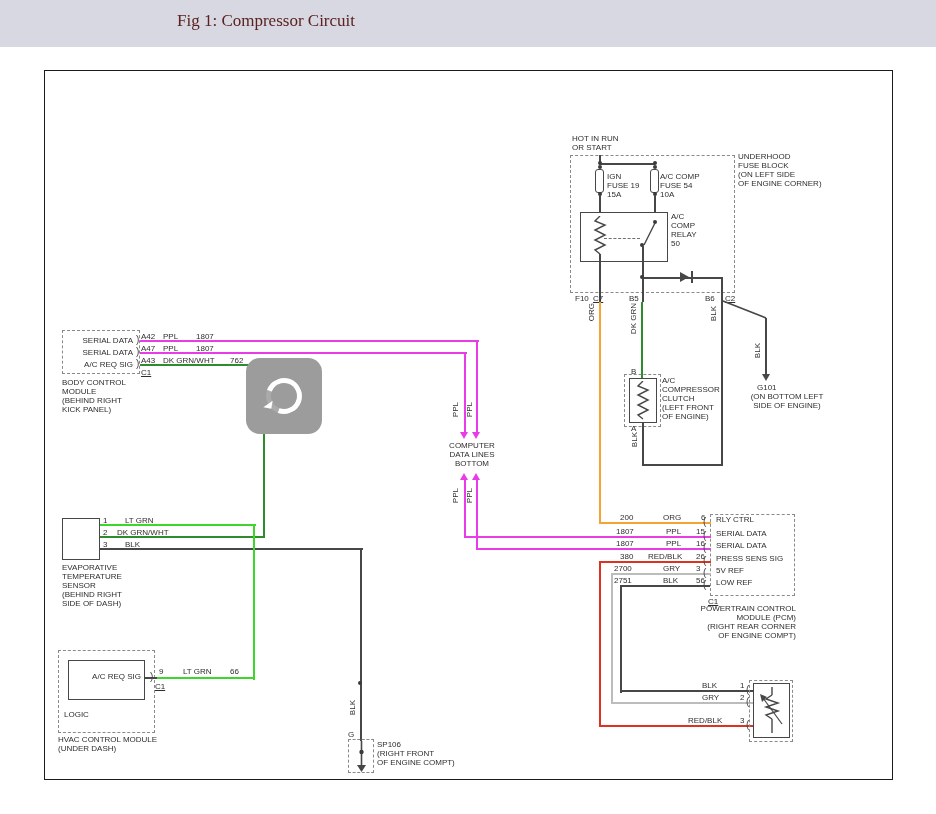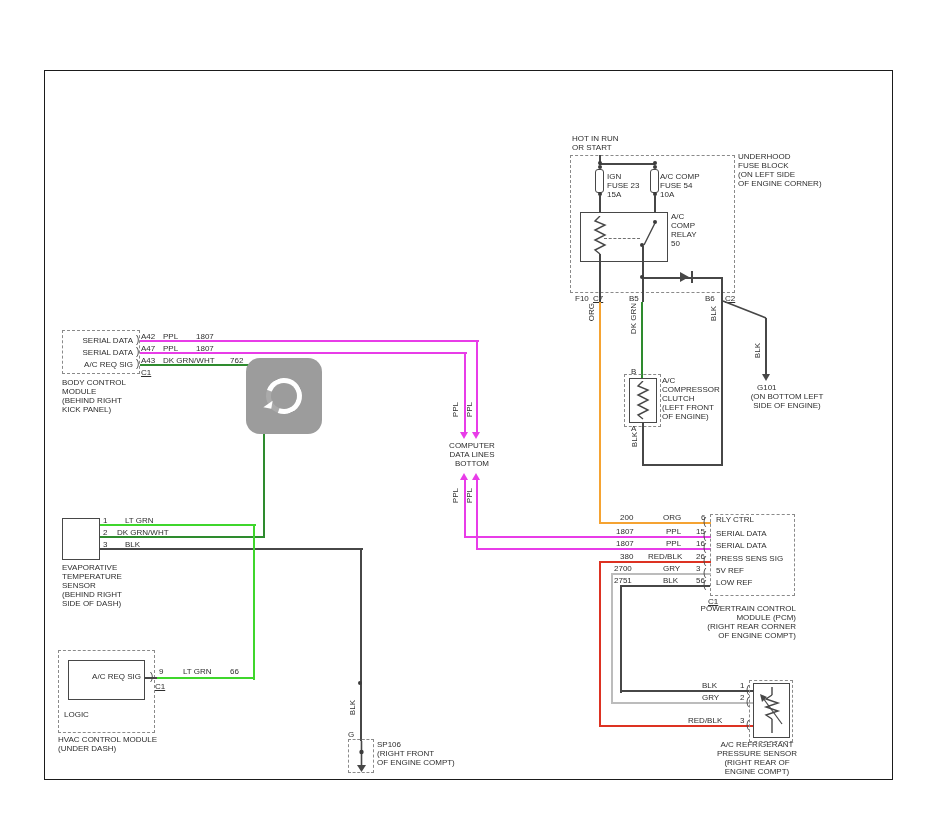--- a/index.html
+++ b/index.html
@@ -33,41 +33,44 @@
   
   #spinner{position:absolute;left:246px;top:358px;width:76px;height:76px;border-radius:14px;z-index:50}
   #spinner .ring{position:absolute;left:20px;top:20px;width:36px;height:36px;border:5px solid #fff;border-left-color:rgba(255,255,255,0.15);border-radius:50%;transform:rotate(-25deg)}
   #spinner .tip{position:absolute;left:18px;top:42px;width:0;height:0;border-top:8px solid #fff;border-left:8px solid transparent;transform:rotate(100deg)}
 </style>
 </head>
 <body>
 
 <div id="page">
 
+  <div id="hdr" style="background-color: rgb(216, 216, 226);">
+    <div class="title fg" style="color: rgb(91, 33, 33);">Fig 1: Compressor Circuit</div>
+  </div>
 
   <div id="canvas"></div>
 
   <div class="t" style="left:572px;top:134px">HOT IN RUN
 OR START</div>
   <div class="dbox" style="left:570px;top:155px;width:165px;height:138px"></div>
   <div class="t" style="left:738px;top:152px">UNDERHOOD
 FUSE BLOCK
 (ON LEFT SIDE
 OF ENGINE CORNER)</div>
 
   <div class="v" style="left:599px;top:155px;height:9px"></div>
   <div class="h" style="left:599px;top:163px;width:56px"></div>
   <div class="dot" style="left:598px;top:161px"></div>
   <div class="dot" style="left:653px;top:161px"></div>
 
   <div class="dot" style="left:598px;top:165px"></div>
   <div class="box" style="left:595px;top:169px;width:9px;height:24px;border-radius:3px;border-width:1px"></div>
   <div class="dot" style="left:598px;top:192px"></div>
   <div class="t" style="left:607px;top:172px">IGN
-FUSE 23
+FUSE 19
 15A</div>
 
   <div class="dot" style="left:653px;top:165px"></div>
   <div class="box" style="left:650px;top:169px;width:9px;height:24px;border-radius:3px;border-width:1px"></div>
   <div class="dot" style="left:653px;top:192px"></div>
   <div class="t" style="left:660px;top:172px">A/C COMP
 FUSE 54
 10A</div>
 
   <div class="v" style="left:599px;top:195px;height:22px"></div>
@@ -287,23 +290,19 @@
   <div class="arc" style="left:746px;top:720px">(</div>
   <div class="dbox" style="left:749px;top:680px;width:44px;height:62px"></div>
   <div class="box" style="left:753px;top:683px;width:37px;height:55px"></div>
   <svg class="abs" style="left:757px;top:687px" width="30" height="48">
     <line x1="15" y1="0" x2="15" y2="8" stroke="#474747" stroke-width="1.4"></line>
     <polyline points="15,8 9,12 21,16 9,20 21,24 9,28 15,32" fill="none" stroke="#474747" stroke-width="1.4"></polyline>
     <line x1="15" y1="32" x2="15" y2="46" stroke="#474747" stroke-width="1.4"></line>
     <line x1="25" y1="37" x2="6" y2="11" stroke="#474747" stroke-width="1.2"></line>
     <polygon points="3,7 10,10 5,15" fill="#474747"></polygon>
   </svg>
-  <div class="t tc" style="left:706px;top:740px;width:102px">A/C REFRIGERANT
-PRESSURE SENSOR
-(RIGHT REAR OF
-ENGINE COMPT)</div>
 
   <div id="spinner" style="background-color: rgb(156, 156, 156);">
     <div class="ring"></div>
     <div class="tip"></div>
   </div>
 
 </div>
 
 </body></html>

